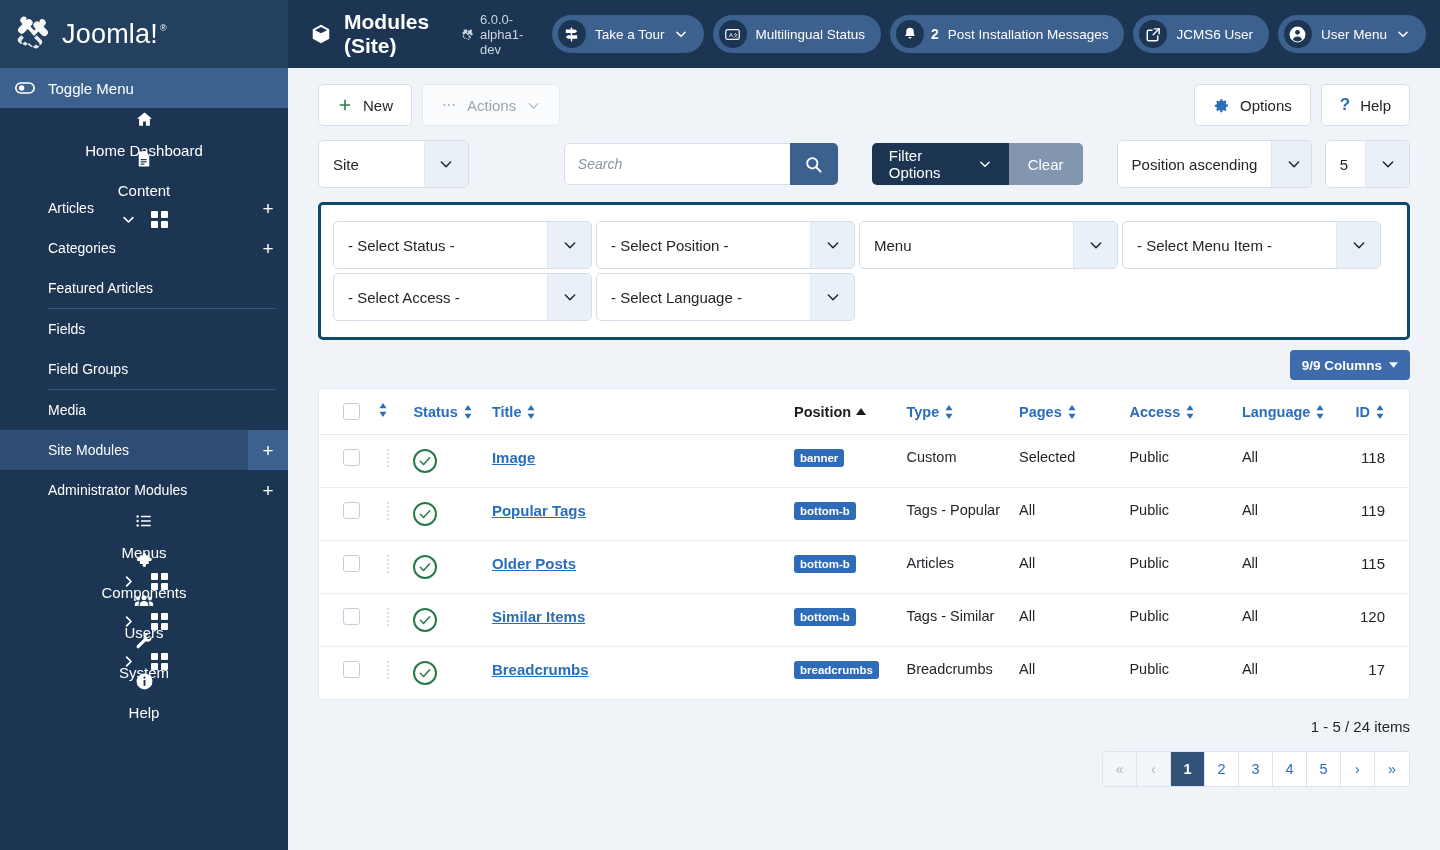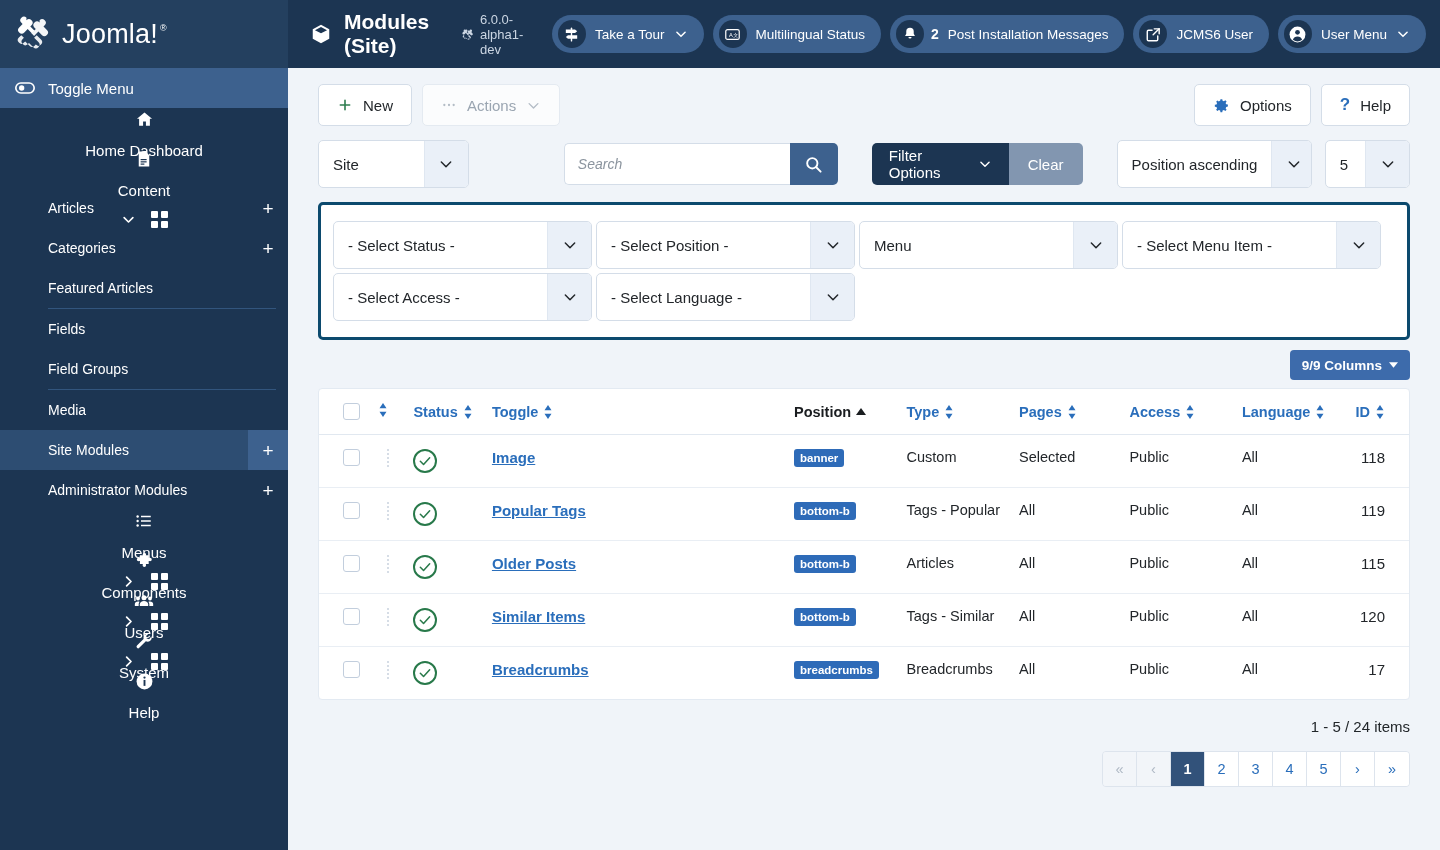--- a/index.html
+++ b/index.html
@@ -672,21 +672,21 @@
               <span class="sorthdr">
                 <span>Status</span>
                 <svg viewBox="0 0 10 16" width="10" height="14" fill="#2a6ebb">
                     <path d="M5 0l4 6H1z"></path>
                     <path d="M5 16l4-6H1z"></path>
                   </svg>
               </span>
             </th>
             <th class="c-title">
               <span class="sorthdr">
-                <span>Toggle</span>
+                <span>Title</span>
                 <svg viewBox="0 0 10 16" width="10" height="14" fill="#2a6ebb">
                     <path d="M5 0l4 6H1z"></path>
                     <path d="M5 16l4-6H1z"></path>
                   </svg>
               </span>
             </th>
             <th class="c-pos active-sort">
               <span class="sorthdr">
                 <span>Position</span>
                 <svg viewBox="0 0 10 7" width="10" height="7" fill="#1a1d20">

